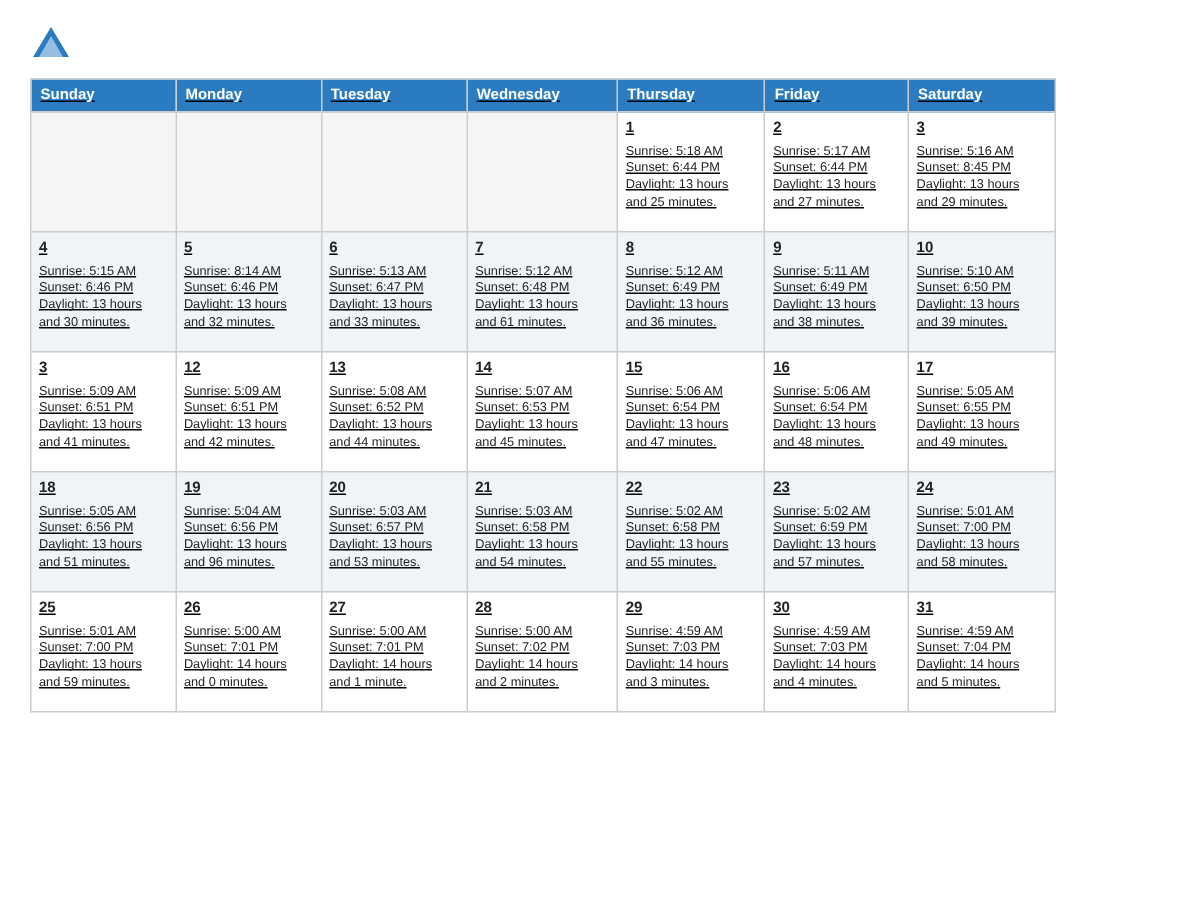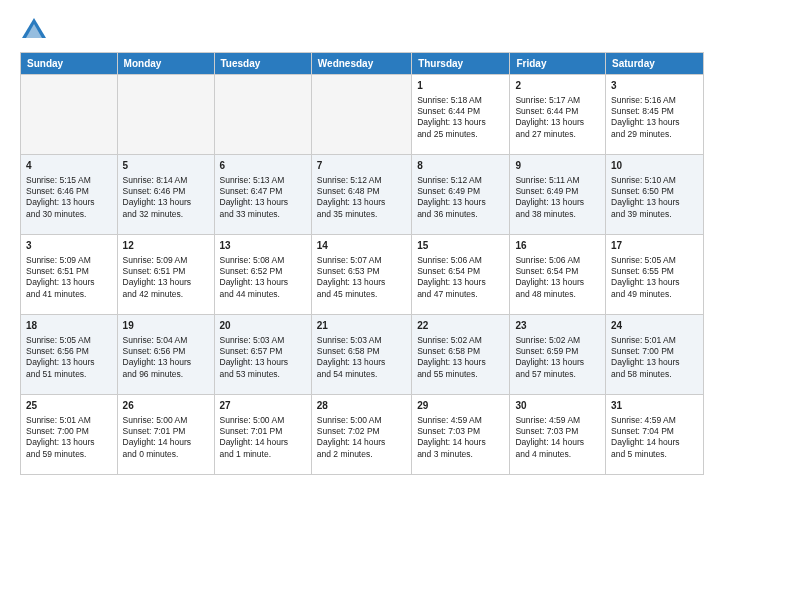--- a/index.html
+++ b/index.html
@@ -7,20 +7,21 @@
       font-family: Arial, sans-serif;
       background: #fff;
       width: 792px;
       height: 612px;
       overflow: hidden;
     }
     .page {
       width: 724px;
       height: 612px;
       padding: 16px 20px 10px 20px;
+      text-decoration: underline;
     }
     .header {
       display: flex;
       justify-content: space-between;
       align-items: flex-start;
       margin-bottom: 8px;
     }
     .logo {
       display: flex;
       align-items: center;
@@ -176,21 +177,21 @@
             <div>Sunrise: 5:13 AM</div>
             <div>Sunset: 6:47 PM</div>
             <div>Daylight: 13 hours</div>
             <div>and 33 minutes.</div>
           </td>
           <td>
             <span class="day-num">7</span>
             <div>Sunrise: 5:12 AM</div>
             <div>Sunset: 6:48 PM</div>
             <div>Daylight: 13 hours</div>
-            <div>and 35 minutes.</div>
+            <div>and 61 minutes.</div>
           </td>
           <td>
             <span class="day-num">8</span>
             <div>Sunrise: 5:12 AM</div>
             <div>Sunset: 6:49 PM</div>
             <div>Daylight: 13 hours</div>
             <div>and 36 minutes.</div>
           </td>
           <td>
             <span class="day-num">9</span>

